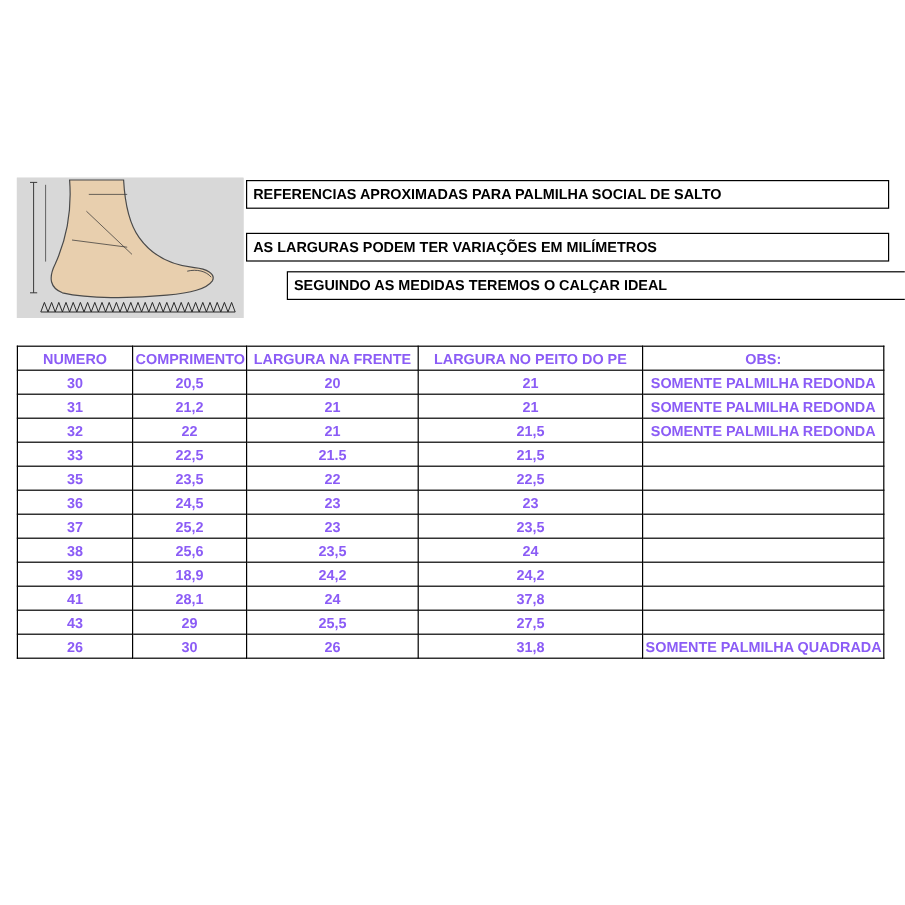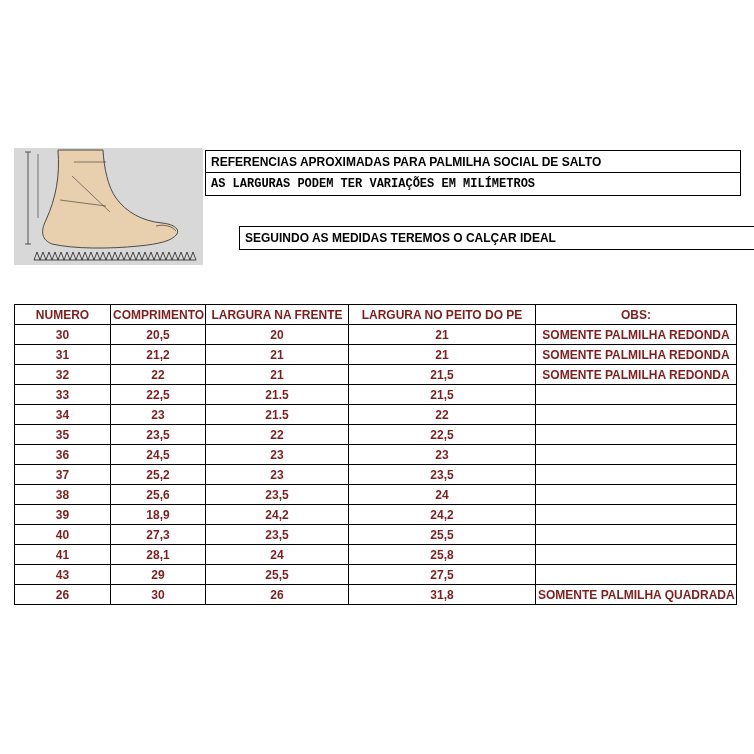--- a/index.html
+++ b/index.html
@@ -20,28 +20,28 @@
   
   .banners{position:absolute;left:205px;top:150px;width:531px;}
   .banner{
     position:absolute;left:0;width:529px;height:22px;
     border:1px solid #000;background:#fff;
     font-size:12px;font-weight:bold;color:#000;
     line-height:22px;padding-left:5px;box-sizing:content-box;
     white-space:nowrap;overflow:hidden;
   }
   .banner.b0{top:0;}
-  .banner.b1{top:22px;font-family:Liberation Mono, monospace;}
+  .banner.b1{top:44px;}
   .banner.b2{top:76px;margin-left:34px;}
 
   
   table.size-table{
-    position:absolute;left:14px;top:304px;width:722px;
+    position:absolute;left:14px;top:288px;width:722px;
     border-collapse:collapse;table-layout:fixed;
-    font-size:12px;font-weight:bold;color:#7f1d1d;
+    font-size:12px;font-weight:bold;color:#8b5cf6;
   }
   table.size-table th,
   table.size-table td{
     border:1px solid #000;
     height:19px;padding:0 2px;
     text-align:center;vertical-align:middle;
     font-size:12px;font-weight:bold;
     white-space:nowrap;overflow:hidden;
   }
 </style>
@@ -120,27 +120,20 @@
           <td>SOMENTE PALMILHA REDONDA</td>
         </tr>
         <tr>
           <td>33</td>
           <td>22,5</td>
           <td>21.5</td>
           <td>21,5</td>
           <td></td>
         </tr>
         <tr>
-          <td>34</td>
-          <td>23</td>
-          <td>21.5</td>
-          <td>22</td>
-          <td></td>
-        </tr>
-        <tr>
           <td>35</td>
           <td>23,5</td>
           <td>22</td>
           <td>22,5</td>
           <td></td>
         </tr>
         <tr>
           <td>36</td>
           <td>24,5</td>
           <td>23</td>
@@ -162,31 +155,24 @@
           <td></td>
         </tr>
         <tr>
           <td>39</td>
           <td>18,9</td>
           <td>24,2</td>
           <td>24,2</td>
           <td></td>
         </tr>
         <tr>
-          <td>40</td>
-          <td>27,3</td>
-          <td>23,5</td>
-          <td>25,5</td>
-          <td></td>
-        </tr>
-        <tr>
           <td>41</td>
           <td>28,1</td>
           <td>24</td>
-          <td>25,8</td>
+          <td>37,8</td>
           <td></td>
         </tr>
         <tr>
           <td>43</td>
           <td>29</td>
           <td>25,5</td>
           <td>27,5</td>
           <td></td>
         </tr>
         <tr>

